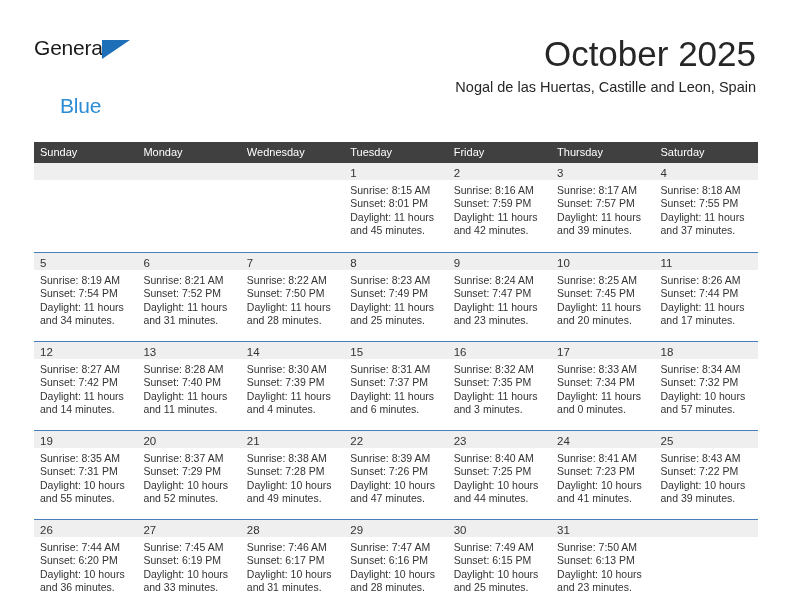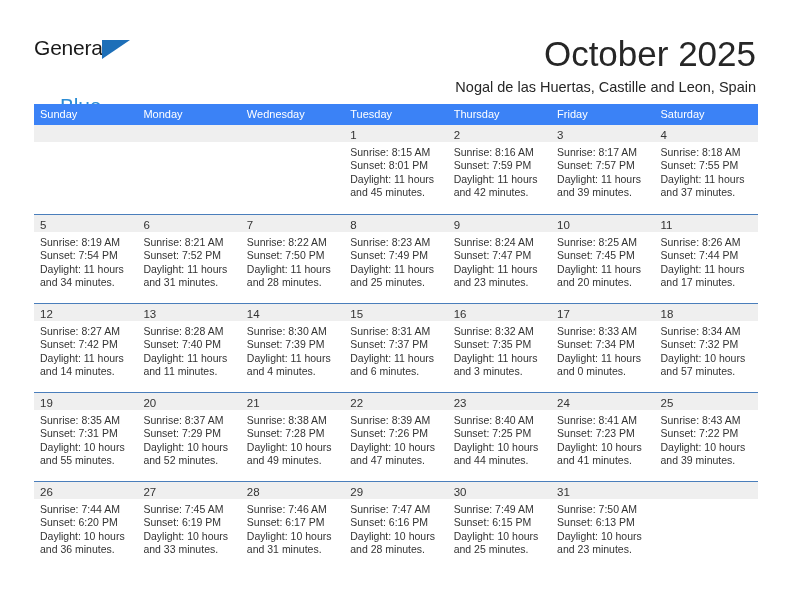--- a/index.html
+++ b/index.html
@@ -87,22 +87,23 @@
 
   
   .calendar {
     position: absolute;
     left: 34px;
     top: 104px;
     width: 724px;
   }
   .weekdays {
     display: flex;
-    background: #3b82f6;
+    background: #404040;
     height: 21px;
+    margin-top: 38px;
   }
   .weekday {
     flex: 1 1 0;
     color: #ffffff;
     font-size: 11px;
     line-height: 21px;
     padding-left: 6px;
     box-sizing: border-box;
     white-space: nowrap;
     overflow: hidden;
@@ -158,22 +159,22 @@
     <div class="title">October 2025</div>
     <div class="subtitle">Nogal de las Huertas, Castille and Leon, Spain</div>
   </div>
 
   <div class="calendar">
     <div class="weekdays" id="weekday-row">
         <div class="weekday">Sunday</div>
         <div class="weekday">Monday</div>
         <div class="weekday">Wednesday</div>
         <div class="weekday">Tuesday</div>
+        <div class="weekday">Friday</div>
         <div class="weekday">Thursday</div>
-        <div class="weekday">Friday</div>
         <div class="weekday">Saturday</div>
       </div>
     <div id="weeks-container">
         <div class="week first">
           <div class="day">
             <div class="day-number-band"><span class="day-number"></span></div>
             <div class="day-lines"></div>
           </div>
           <div class="day">
             <div class="day-number-band"><span class="day-number"></span></div>

